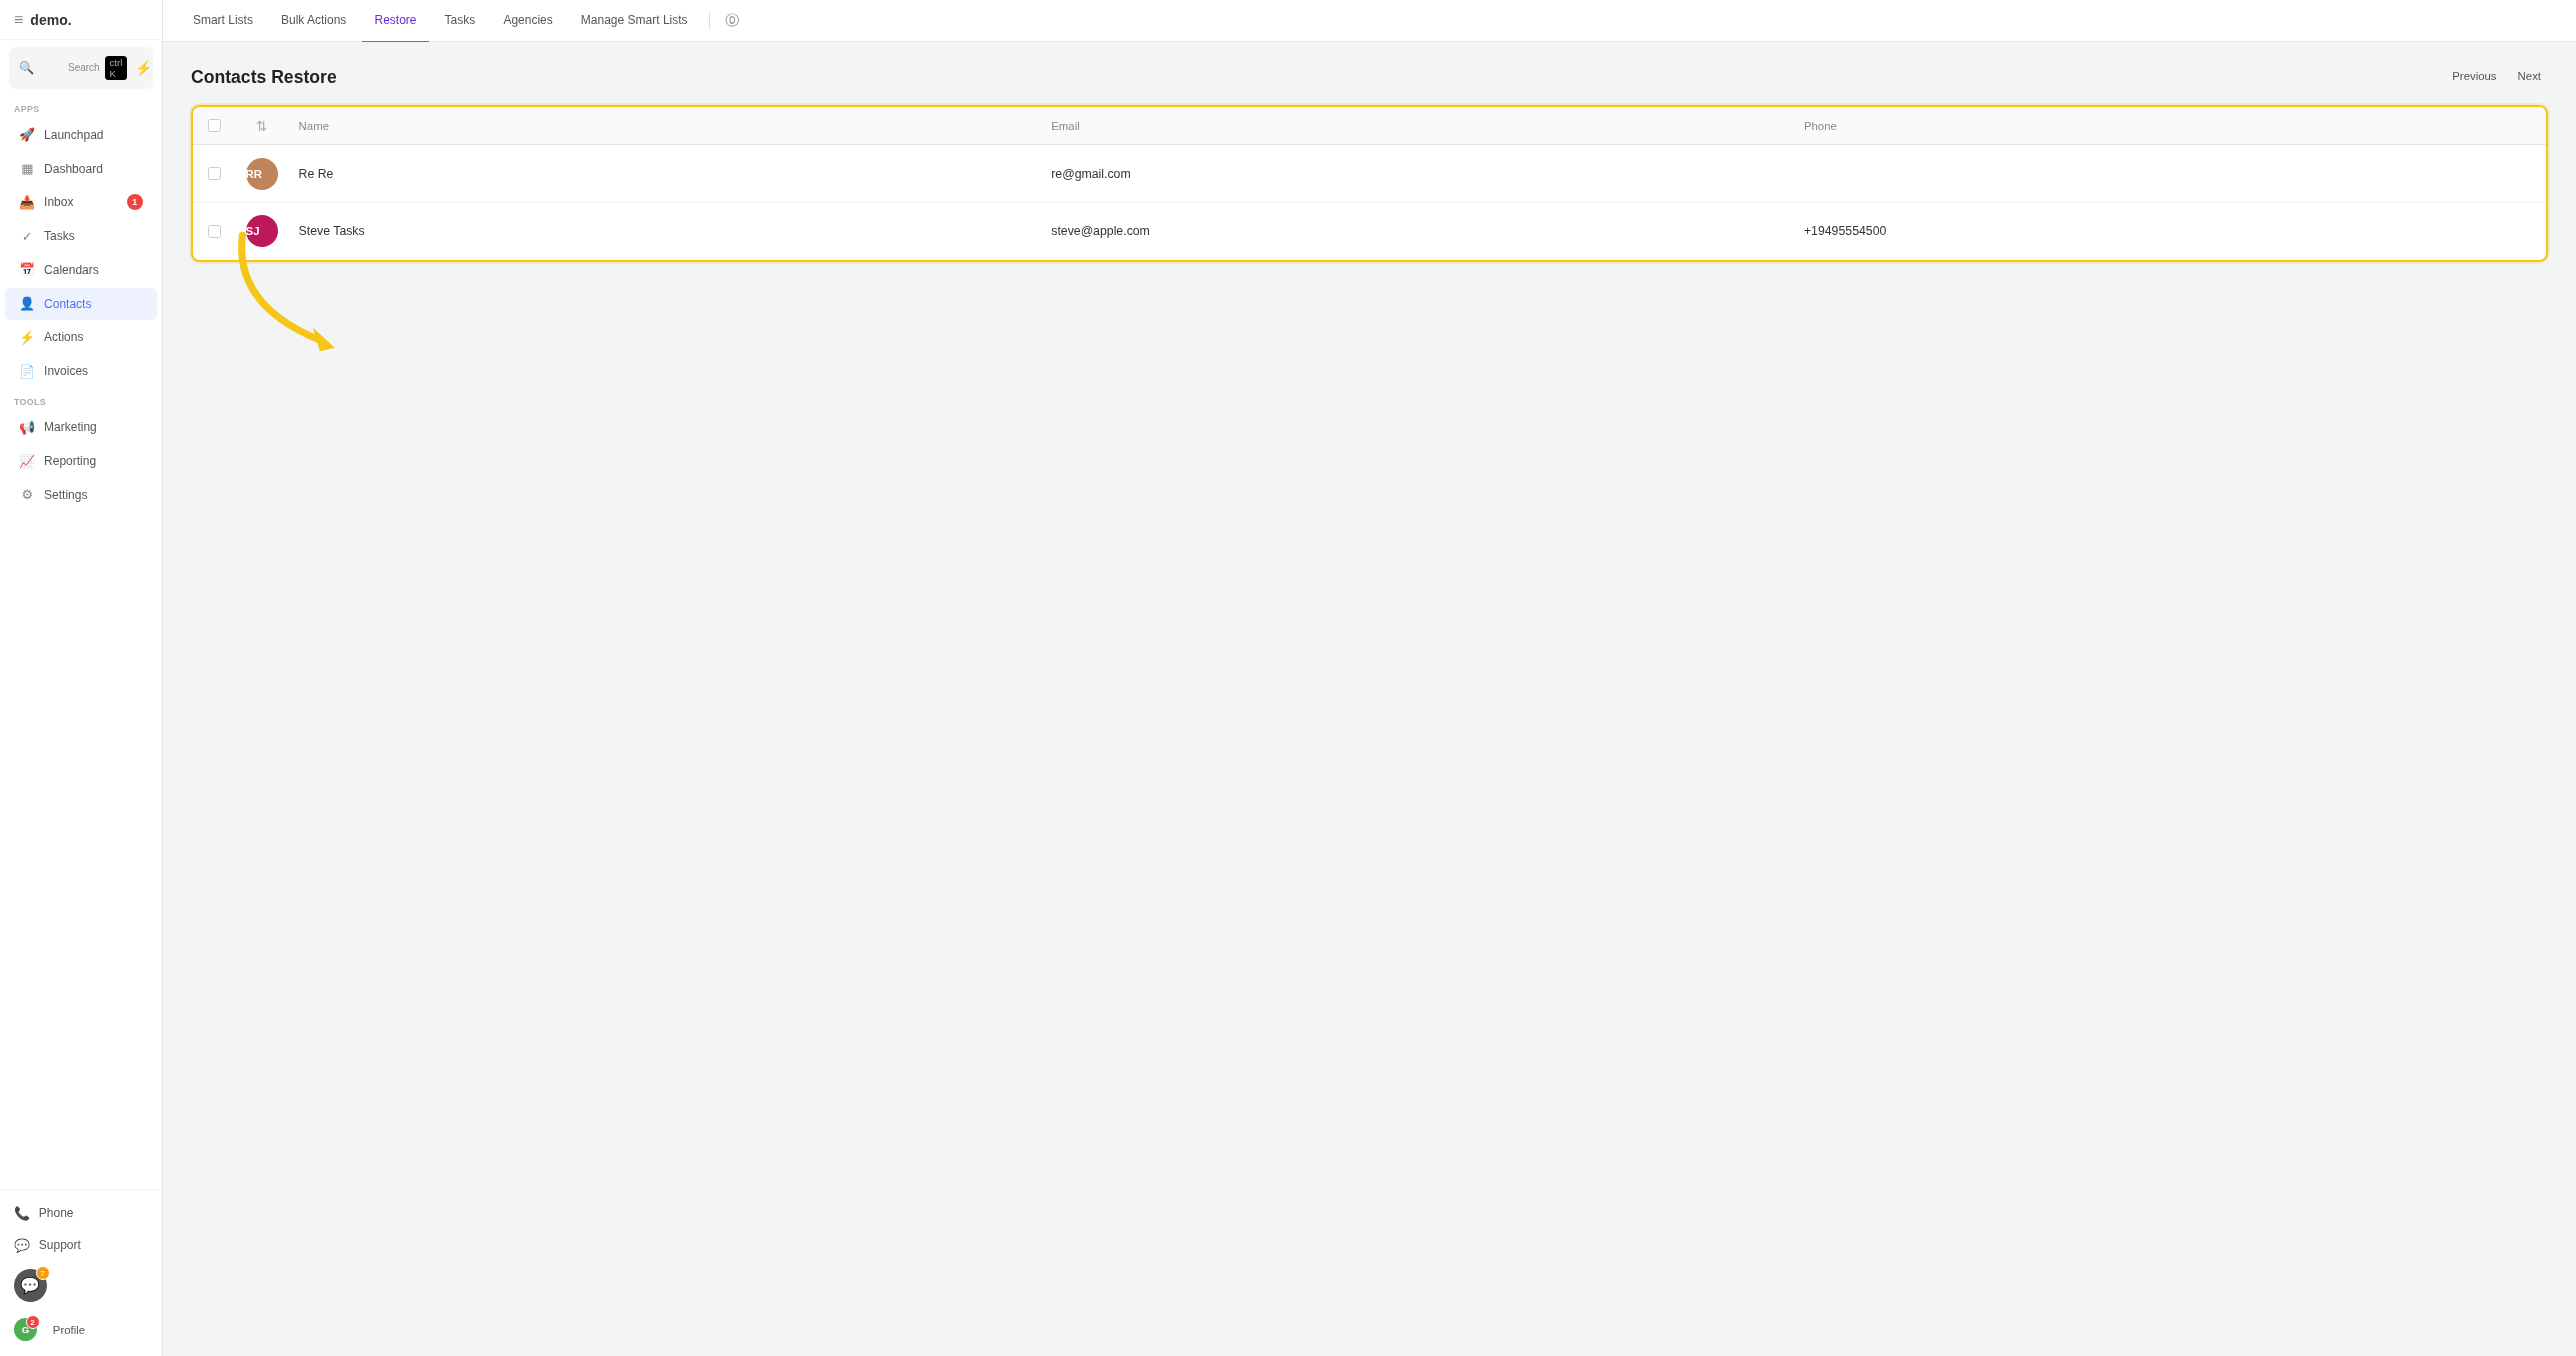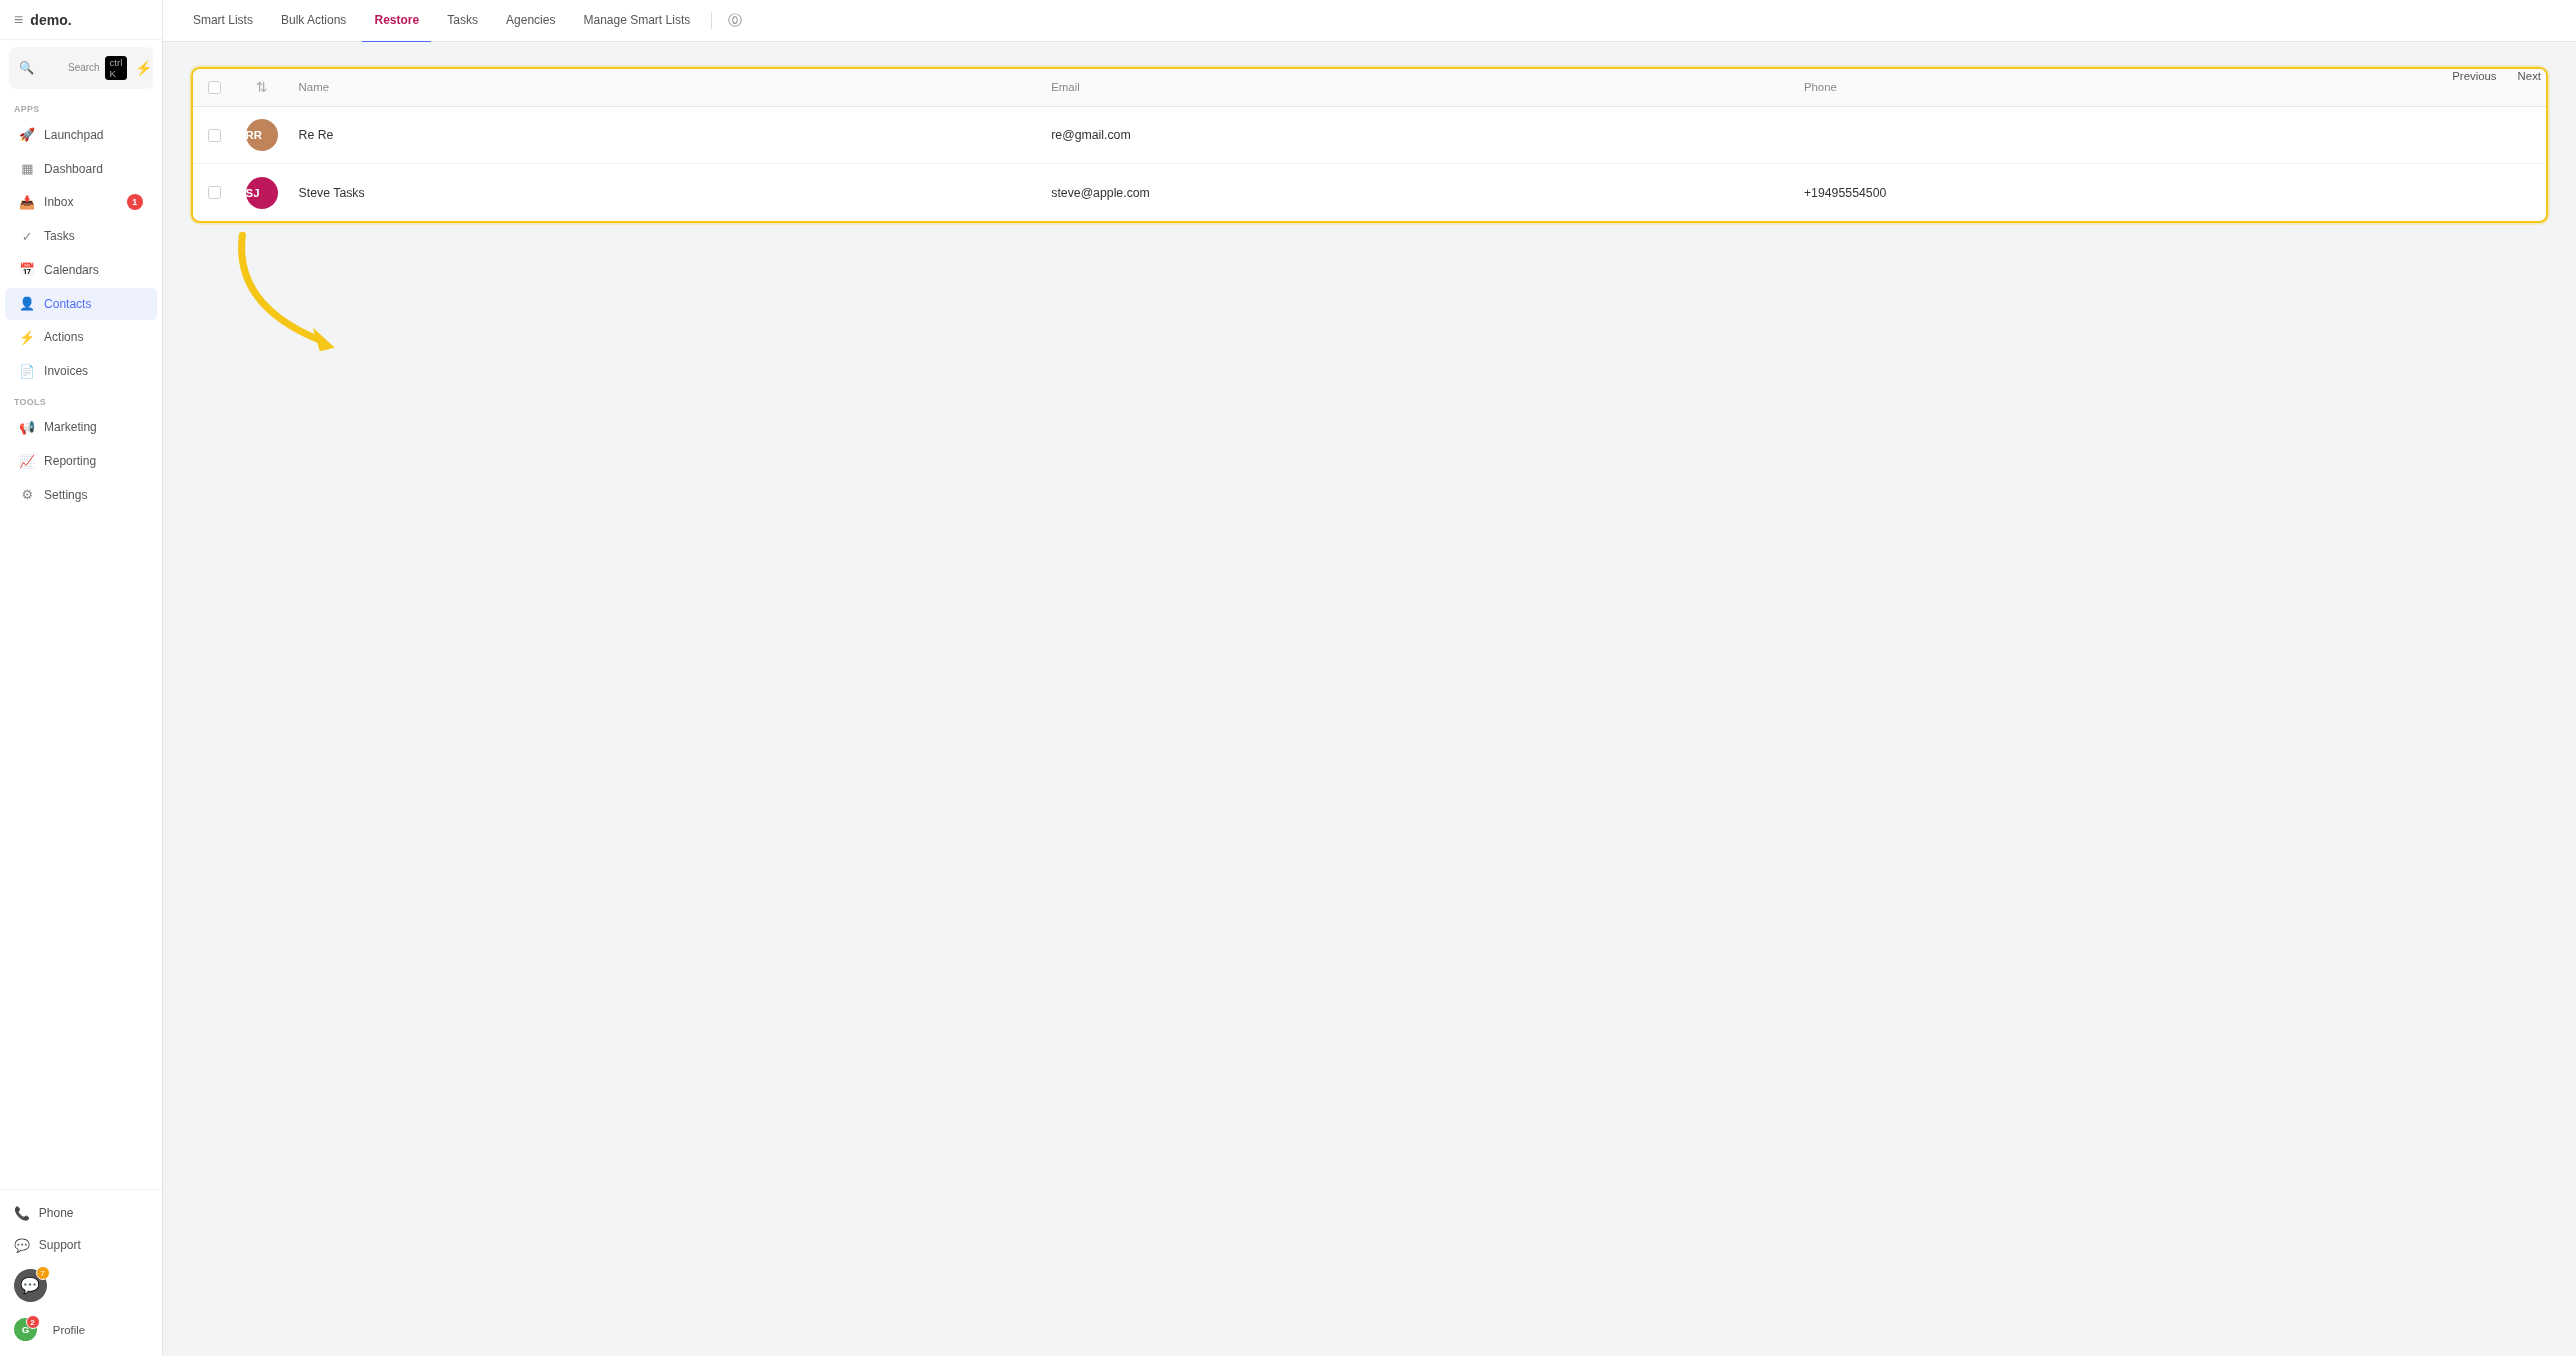--- a/index.html
+++ b/index.html
@@ -197,23 +197,23 @@
       padding: 12.3px 12.3px;
       font-size: 12px;
       color: #555;
       cursor: pointer;
       border-bottom: 1.8px solid transparent;
       height: 42px;
       display: flex;
       align-items: center;
     }
     .topnav-item.active {
-      color: #be185d;
+      color: #6d28d9;
       border-bottom-color: #4f6ef7;
-      font-weight: 700;
+      font-weight: 400;
     }
     .topnav-divider {
       width: 0.9px;
       height: 17.6px;
       background: #ddd;
       margin: 0 5.3px;
     }
     .topnav-icon {
       color: #888;
       font-size: 14px;
@@ -457,20 +457,21 @@
       <span>Agencies</span>
     </div>
     <div class="topnav-item">
       <span>Manage Smart Lists</span>
     </div>
     <div class="topnav-divider"></div>
     <div class="topnav-icon">⓪</div>
   </nav>
 
   <div class="content">
+    <div class="page-title">Contacts Restore</div>
 
     <div class="pagination-bar">
       <button class="pagination-btn">Previous</button>
       <button class="pagination-btn">Next</button>
     </div>
 
     <div class="arrow-annotation">
       <svg class="arrow-svg" viewBox="0 0 200 200" fill="none" xmlns="http://www.w3.org/2000/svg">
         <path d="M30 40 Q20 120 120 160" stroke="#f5c518" stroke-width="8" stroke-linecap="round" fill="none"></path>
         <polygon points="110,145 135,168 118,172" fill="#f5c518"></polygon>

